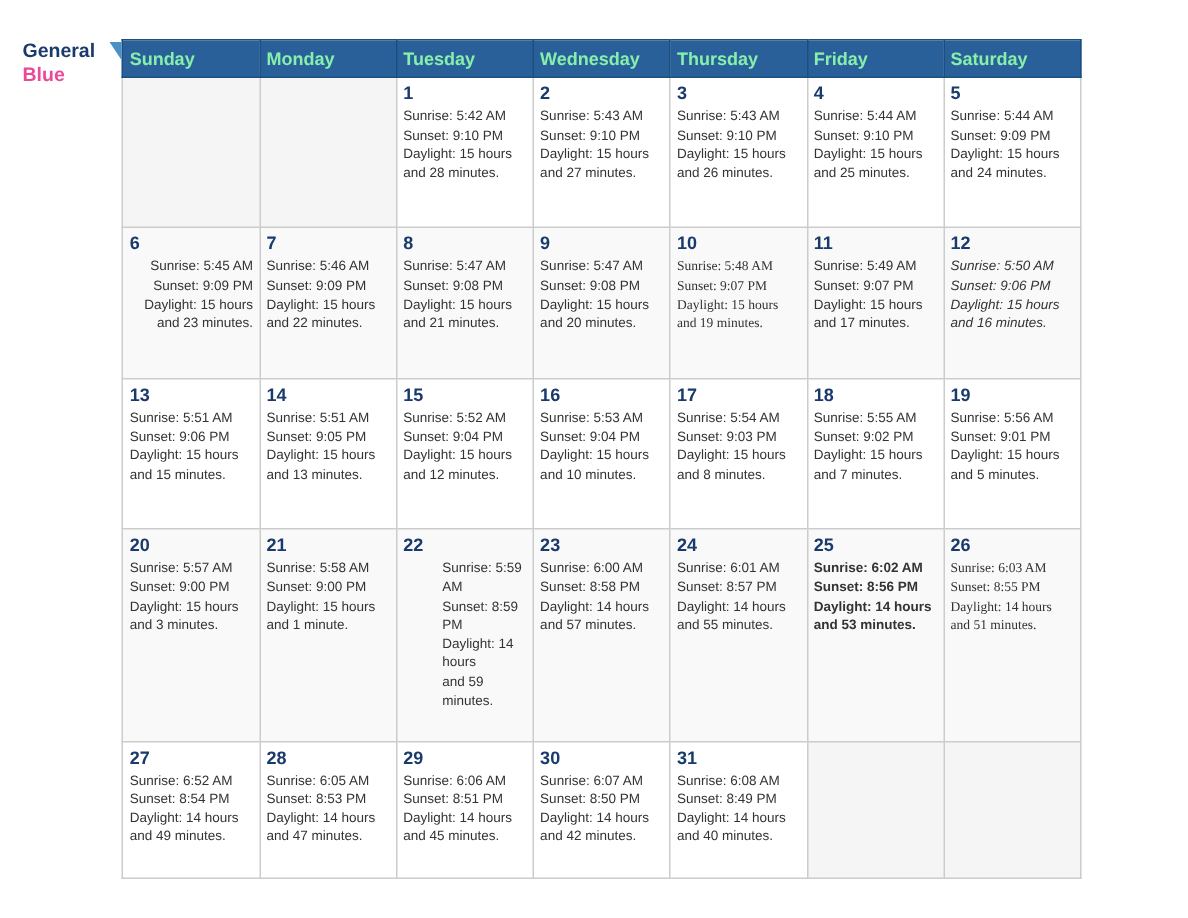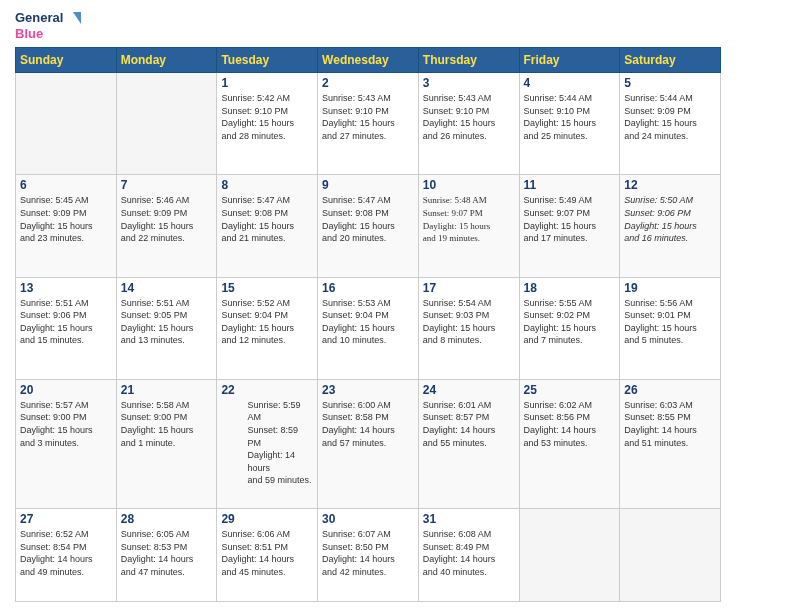--- a/index.html
+++ b/index.html
@@ -6,23 +6,23 @@
     body {
       width: 792px;
       height: 612px;
       font-family: Arial, sans-serif;
       background: #fff;
       overflow: hidden;
     }
     .page {
       width: 736px;
       height: 612px;
-      padding: 10px 15px;
+      padding: 26px 15px;
       display: flex;
-      flex-direction: column;
+      flex-direction: row;
     }
     .header {
       display: flex;
       justify-content: space-between;
       align-items: flex-start;
       margin-bottom: 6px;
     }
     .logo {
       display: flex;
       align-items: center;
@@ -44,21 +44,21 @@
     }
     .calendar {
       flex: 1;
       border: 1px solid #ccc;
       border-collapse: collapse;
       width: 100%;
       table-layout: fixed;
     }
     .calendar th {
       background: #2a6099;
-      color: #fde047;
+      color: #86efac;
       font-size: 12px;
       font-weight: bold;
       padding: 5px 4px;
       text-align: left;
       border: 1px solid #1a5080;
     }
     .calendar td {
       border: 1px solid #ccc;
       vertical-align: top;
       padding: 3px 4px;
@@ -159,21 +159,21 @@
             <span class="day-num">5</span>
             <div class="cell-text" style="white-space: pre-line;">Sunrise: 5:44 AM
 Sunset: 9:09 PM
 Daylight: 15 hours
 and 24 minutes.</div>
           </td>
         </tr>
         <tr>
           <td>
             <span class="day-num">6</span>
-            <div class="cell-text" style="white-space: pre-line;">Sunrise: 5:45 AM
+            <div class="cell-text" style="white-space: pre-line; text-align: right;">Sunrise: 5:45 AM
 Sunset: 9:09 PM
 Daylight: 15 hours
 and 23 minutes.</div>
           </td>
           <td>
             <span class="day-num">7</span>
             <div class="cell-text" style="white-space: pre-line;">Sunrise: 5:46 AM
 Sunset: 9:09 PM
 Daylight: 15 hours
 and 22 minutes.</div>
@@ -296,28 +296,28 @@
           </td>
           <td>
             <span class="day-num">24</span>
             <div class="cell-text" style="white-space: pre-line;">Sunrise: 6:01 AM
 Sunset: 8:57 PM
 Daylight: 14 hours
 and 55 minutes.</div>
           </td>
           <td>
             <span class="day-num">25</span>
-            <div class="cell-text" style="white-space: pre-line;">Sunrise: 6:02 AM
+            <div class="cell-text" style="white-space: pre-line; font-weight: bold;">Sunrise: 6:02 AM
 Sunset: 8:56 PM
 Daylight: 14 hours
 and 53 minutes.</div>
           </td>
           <td>
             <span class="day-num">26</span>
-            <div class="cell-text" style="white-space: pre-line;">Sunrise: 6:03 AM
+            <div class="cell-text" style="white-space: pre-line; font-family: Liberation Serif, serif;">Sunrise: 6:03 AM
 Sunset: 8:55 PM
 Daylight: 14 hours
 and 51 minutes.</div>
           </td>
         </tr>
         <tr class="last-row">
           <td>
             <span class="day-num">27</span>
             <div class="cell-text" style="white-space: pre-line;">Sunrise: 6:52 AM
 Sunset: 8:54 PM

